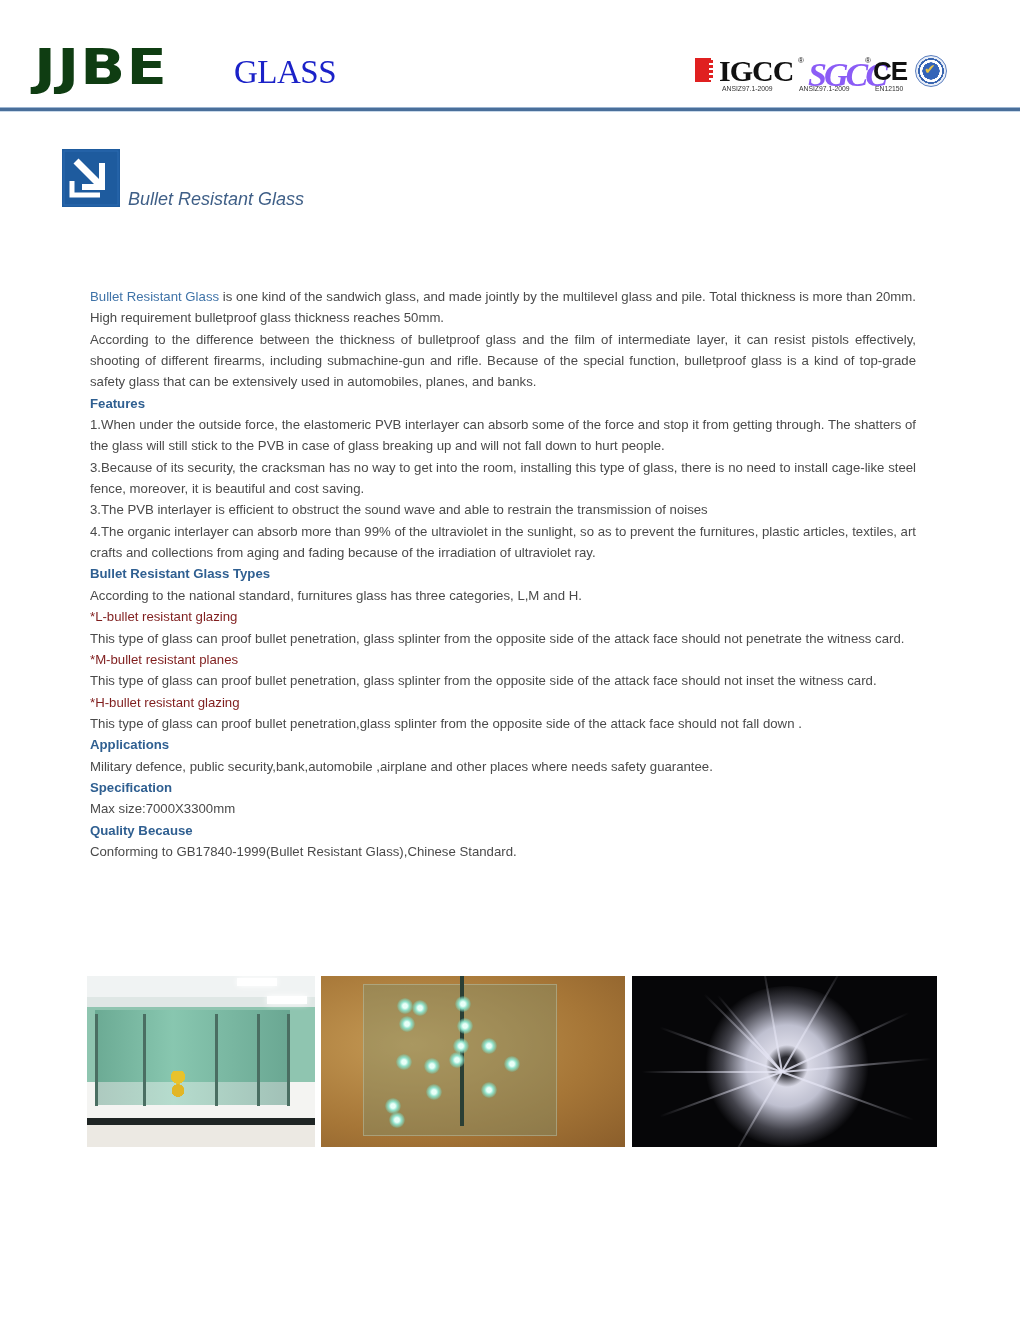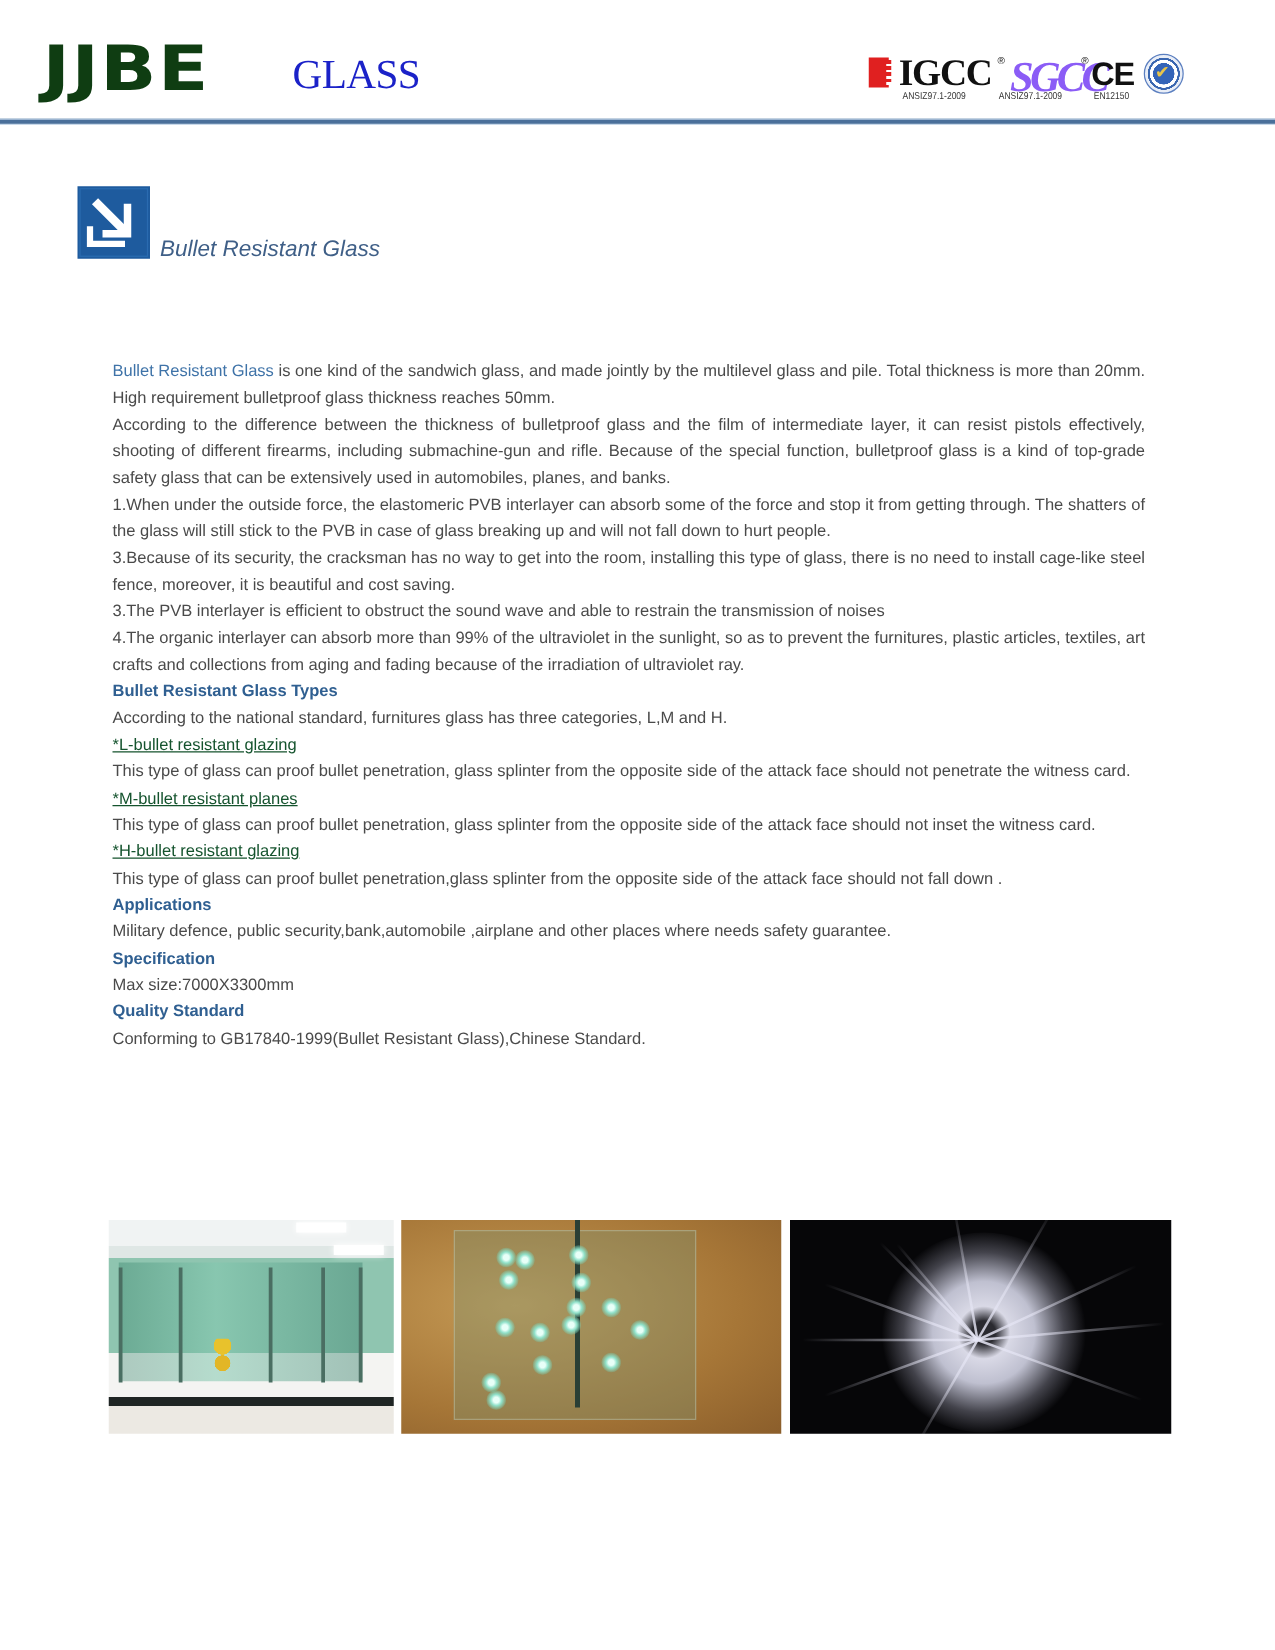--- a/index.html
+++ b/index.html
@@ -1,19 +1,19 @@
 <!DOCTYPE html>
 <html><head>
 <meta charset="utf-8">
 <style>
   html, body { margin: 0; padding: 0; background: #ffffff; }
   body { width: 1020px; height: 1320px; position: relative; overflow: hidden; font-family: "Liberation Sans", sans-serif; }
 
   
-  .header { position: absolute; left: 0; top: 0; width: 864px; height: 100px; }
+  .header { position: absolute; left: 0; top: 12px; width: 864px; height: 100px; }
   .logo { position: absolute; left: 34px; top: 32px; display: flex; align-items: flex-end; }
   .logo-main { font-family: "DejaVu Sans", sans-serif; font-weight: bold; font-size: 50px; color: #0f3d12; letter-spacing: 1px; transform: scaleX(1.18); transform-origin: left bottom; line-height: 46px; display: inline-block; width: 200px; }
   .logo-sub { font-family: Liberation Serif, serif; font-size: 33px; color: #1b22c8; margin-left: 0px; line-height: 36px; letter-spacing: -0.5px; }
   .header-rule { position: absolute; left: 0; top: 95px; width: 1020px; height: 3px; background: #4a6f9a; border-top: 1px solid #9db6d2; border-bottom: 1px solid #c9d9ea; }
 
   .certs { position: absolute; left: 695px; top: 42px; height: 44px; width: 260px; }
   .cert-red { position: absolute; left: 0; top: 4px; width: 16px; height: 24px; background: #e02020; }
   .cert-red::after { content: ""; position: absolute; right: -2px; top: 2px; width: 4px; height: 20px; background: repeating-linear-gradient(#e02020 0 3px, #fff 3px 5px); }
   .cert-igcc { position: absolute; left: 24px; top: 0px; font-family: "Liberation Serif", serif; font-weight: bold; font-size: 30px; color: #111; letter-spacing: -1px; }
   .cert-sgcc { position: absolute; left: 113px; top: 2px; font-family: "Liberation Serif", serif; font-weight: bold; font-size: 34px; color: #8b5cf6; letter-spacing: -3px; font-style: italic; }
@@ -26,21 +26,21 @@
   
   .title-block { position: absolute; left: 62px; top: 149px; }
   .title-icon { position: absolute; left: 0; top: 0; width: 58px; height: 58px; background: #1e5b9e; }
   .title-icon svg { position: absolute; left: 0; top: 0; }
   .title-text { position: absolute; left: 66px; top: 40px; font-size: 18px; font-style: italic; color: #3f5f87; white-space: nowrap; }
 
   
   .content { position: absolute; left: 90px; top: 286px; width: 826px; font-size: 13.2px; line-height: 21.35px; color: #4a4a4a; }
   .content p { margin: 0; text-align: justify; }
   .content .heading { font-weight: bold; color: #2f5f91; }
-  .content .sub { color: #14532d; text-decoration: underline; }
+  .content .sub { color: #7f1d1d; }
   .content .lead { color: #3f73a8; }
 
   
   .photos { position: absolute; left: 87px; top: 976px; width: 850px; height: 171px; }
   .photo { position: absolute; top: 0; height: 171px; overflow: hidden; }
   .photo-bank { left: 0; width: 228px; background: linear-gradient(180deg, #f0f3f3 0 12%, #dfe7e5 12% 18%, #8fc5b0 18% 62%, #f4f4f2 62% 83%, #1f2524 83% 87%, #ece9e3 87% 100%); }
   .photo-bank .glass { position: absolute; left: 8px; top: 34px; width: 195px; height: 95px; background: linear-gradient(90deg, rgba(40,120,95,.35), rgba(130,200,175,.55) 40%, rgba(60,130,110,.45)); }
   .photo-bank .mullion { position: absolute; top: 38px; width: 3px; height: 92px; background: #4a6e62; }
   .photo-bank .light { position: absolute; top: 2px; width: 40px; height: 8px; background: #fff; box-shadow: 0 0 6px #fff; }
   .photo-bank .flowers { position: absolute; left: 84px; top: 95px; width: 14px; height: 28px; background: radial-gradient(circle at 50% 20%, #e8c22c 0 30%, transparent 31%), radial-gradient(circle at 50% 70%, #e2b626 0 30%, transparent 31%); }
@@ -86,41 +86,42 @@
       <polyline points="40,14 40,38 20,38" fill="none" stroke="#ffffff" stroke-width="6"></polyline>
     </svg>
   </div>
   <div class="title-text">Bullet Resistant Glass</div>
 </div>
 
 <div class="content">
   <p><span class="lead">Bullet Resistant Glass</span><span> is one kind of the sandwich glass, and made jointly by the multilevel glass and pile. Total thickness is more than 20mm. High requirement bulletproof glass thickness reaches 50mm.</span></p>
   <p>According to the difference between the thickness of bulletproof glass and the film of intermediate layer, it can resist pistols effectively, shooting of different firearms, including submachine-gun and rifle. Because of the special function, bulletproof glass is a kind of top-grade safety glass that can be extensively used in automobiles, planes, and banks.</p>
 
+  <p class="heading">Features</p>
   <p>1.When under the outside force, the elastomeric PVB interlayer can absorb some of the force and stop it from getting through. The shatters of the glass will still stick to the PVB in case of glass breaking up and will not fall down to hurt people.</p>
   <p>3.Because of its security, the cracksman has no way to get into the room, installing this type of glass, there is no need to install cage-like steel fence, moreover, it is beautiful and cost saving.</p>
   <p>3.The PVB interlayer is efficient to obstruct the sound wave and able to restrain the transmission of noises</p>
   <p>4.The organic interlayer can absorb more than 99% of the ultraviolet in the sunlight, so as to prevent the furnitures, plastic articles, textiles, art crafts and collections from aging and fading because of the irradiation of ultraviolet ray.</p>
 
   <p class="heading">Bullet Resistant Glass Types</p>
   <p>According to the national standard, furnitures glass has three categories, L,M and H.</p>
   <p class="sub">*L-bullet resistant glazing</p>
   <p>This type of glass can proof bullet penetration, glass splinter from the opposite side of the attack face should not penetrate the witness card.</p>
   <p class="sub">*M-bullet resistant planes</p>
   <p>This type of glass can proof bullet penetration, glass splinter from the opposite side of the attack face should not inset the witness card.</p>
   <p class="sub">*H-bullet resistant glazing</p>
   <p>This type of glass can proof bullet penetration,glass splinter from the opposite side of the attack face should not fall down .</p>
 
   <p class="heading">Applications</p>
   <p>Military defence, public security,bank,automobile ,airplane and other places where needs safety guarantee.</p>
 
   <p class="heading">Specification</p>
   <p>Max size:7000X3300mm</p>
 
-  <p class="heading">Quality Standard</p>
+  <p class="heading">Quality Because</p>
   <p>Conforming to GB17840-1999(Bullet Resistant Glass),Chinese Standard.</p>
 </div>
 
 <div class="photos">
   <div class="photo photo-bank">
     <div class="light" style="left:150px;"></div>
     <div class="light" style="left:180px;top:20px;"></div>
     <div class="glass"></div>
     <div class="mullion" style="left:8px;"></div>
     <div class="mullion" style="left:56px;"></div>

